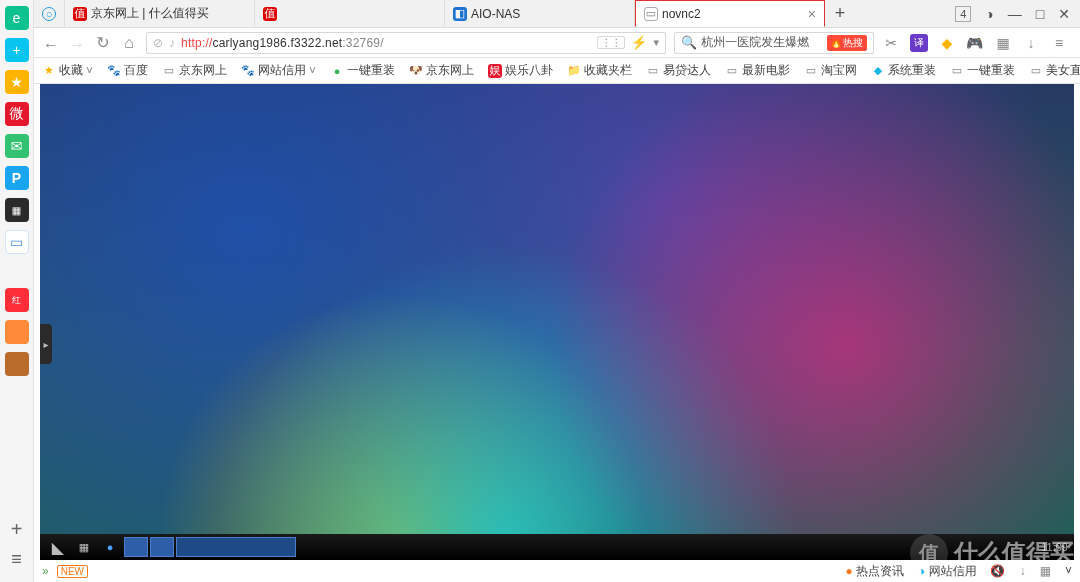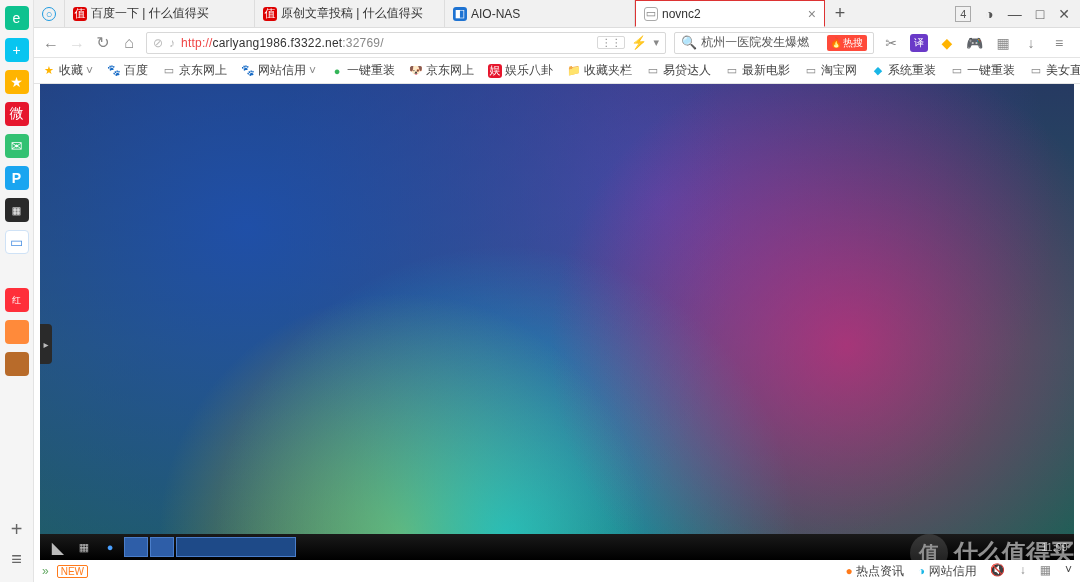--- a/index.html
+++ b/index.html
@@ -77,21 +77,21 @@
   .taskbar .tbic.plain{ background:transparent;border:none;color:#bbb; }
   .taskbar .tbspacer{ flex:1; }
   .taskbar .clock{ color:#ddd; font-size:11px; opacity:0.75 }
 
   .handle{ position:absolute; left:0; top:240px; width:12px;height:40px;background:#2a2a2a;border-radius:0 4px 4px 0;display:flex;align-items:center;justify-content:center;color:#bbb;font-size:10px;cursor:pointer; }
 
   .status { height:22px; display:flex; align-items:center; padding:0 8px; gap:8px; font-size:12px; color:#444; }
   .status .arrow{color:#6a6;font-size:12px;}
   .newbadge{ border:1px solid #ff7a1a;color:#ff7a1a;font-size:10px;padding:0 3px;border-radius:2px;}
   .status .headline{ color:#444; text-decoration:underline; }
-  .status .right{ margin-left:auto; display:flex; gap:14px; align-items:flex-start; }
+  .status .right{ margin-left:auto; display:flex; gap:14px; align-items:center; }
   .dot-orange{color:#ff7a1a;} .dot-blue{color:#19b6e6;}
   .muteic{color:#888;} .dlic{color:#888;} .appsic{color:#888;}
 
   .watermark { position:absolute; right:6px; bottom:10px; display:flex; align-items:center; gap:6px; opacity:0.55; color:#fff; font-size:24px; font-weight:600; pointer-events:none; }
   .watermark .wcirc{width:38px;height:38px;border-radius:50%;background:rgba(255,255,255,0.25);display:flex;align-items:center;justify-content:center;font-size:20px;}
 </style>
 </head>
 <body>
 
 <div class="sidebar">
@@ -113,25 +113,24 @@
 </div>
 
 <div class="main">
 
   <div class="tabs">
     <div class="tab" style="flex:0 0 30px;justify-content:center">
       <span class="tabico" style="border:1.5px solid #1e9ae0;border-radius:50%;color:#1e9ae0">○</span>
     </div>
     <div class="tab">
       <span class="tabico red-circle">值</span>
-      <span class="tx">百度一下 | 什么值得买</span>
+      <span class="tx">京东网上 | 什么值得买</span>
     </div>
     <div class="tab">
       <span class="tabico red-circle">值</span>
-      <span class="tx">原创文章投稿 | 什么值得买</span>
     </div>
     <div class="tab">
       <span class="tabico blue-sq">◧</span>
       <span class="tx">AIO-NAS</span>
     </div>
     <div class="tab active">
       <span class="tabico file-ic">▭</span>
       <span class="tx">novnc2</span>
       <span class="close">×</span>
     </div>

